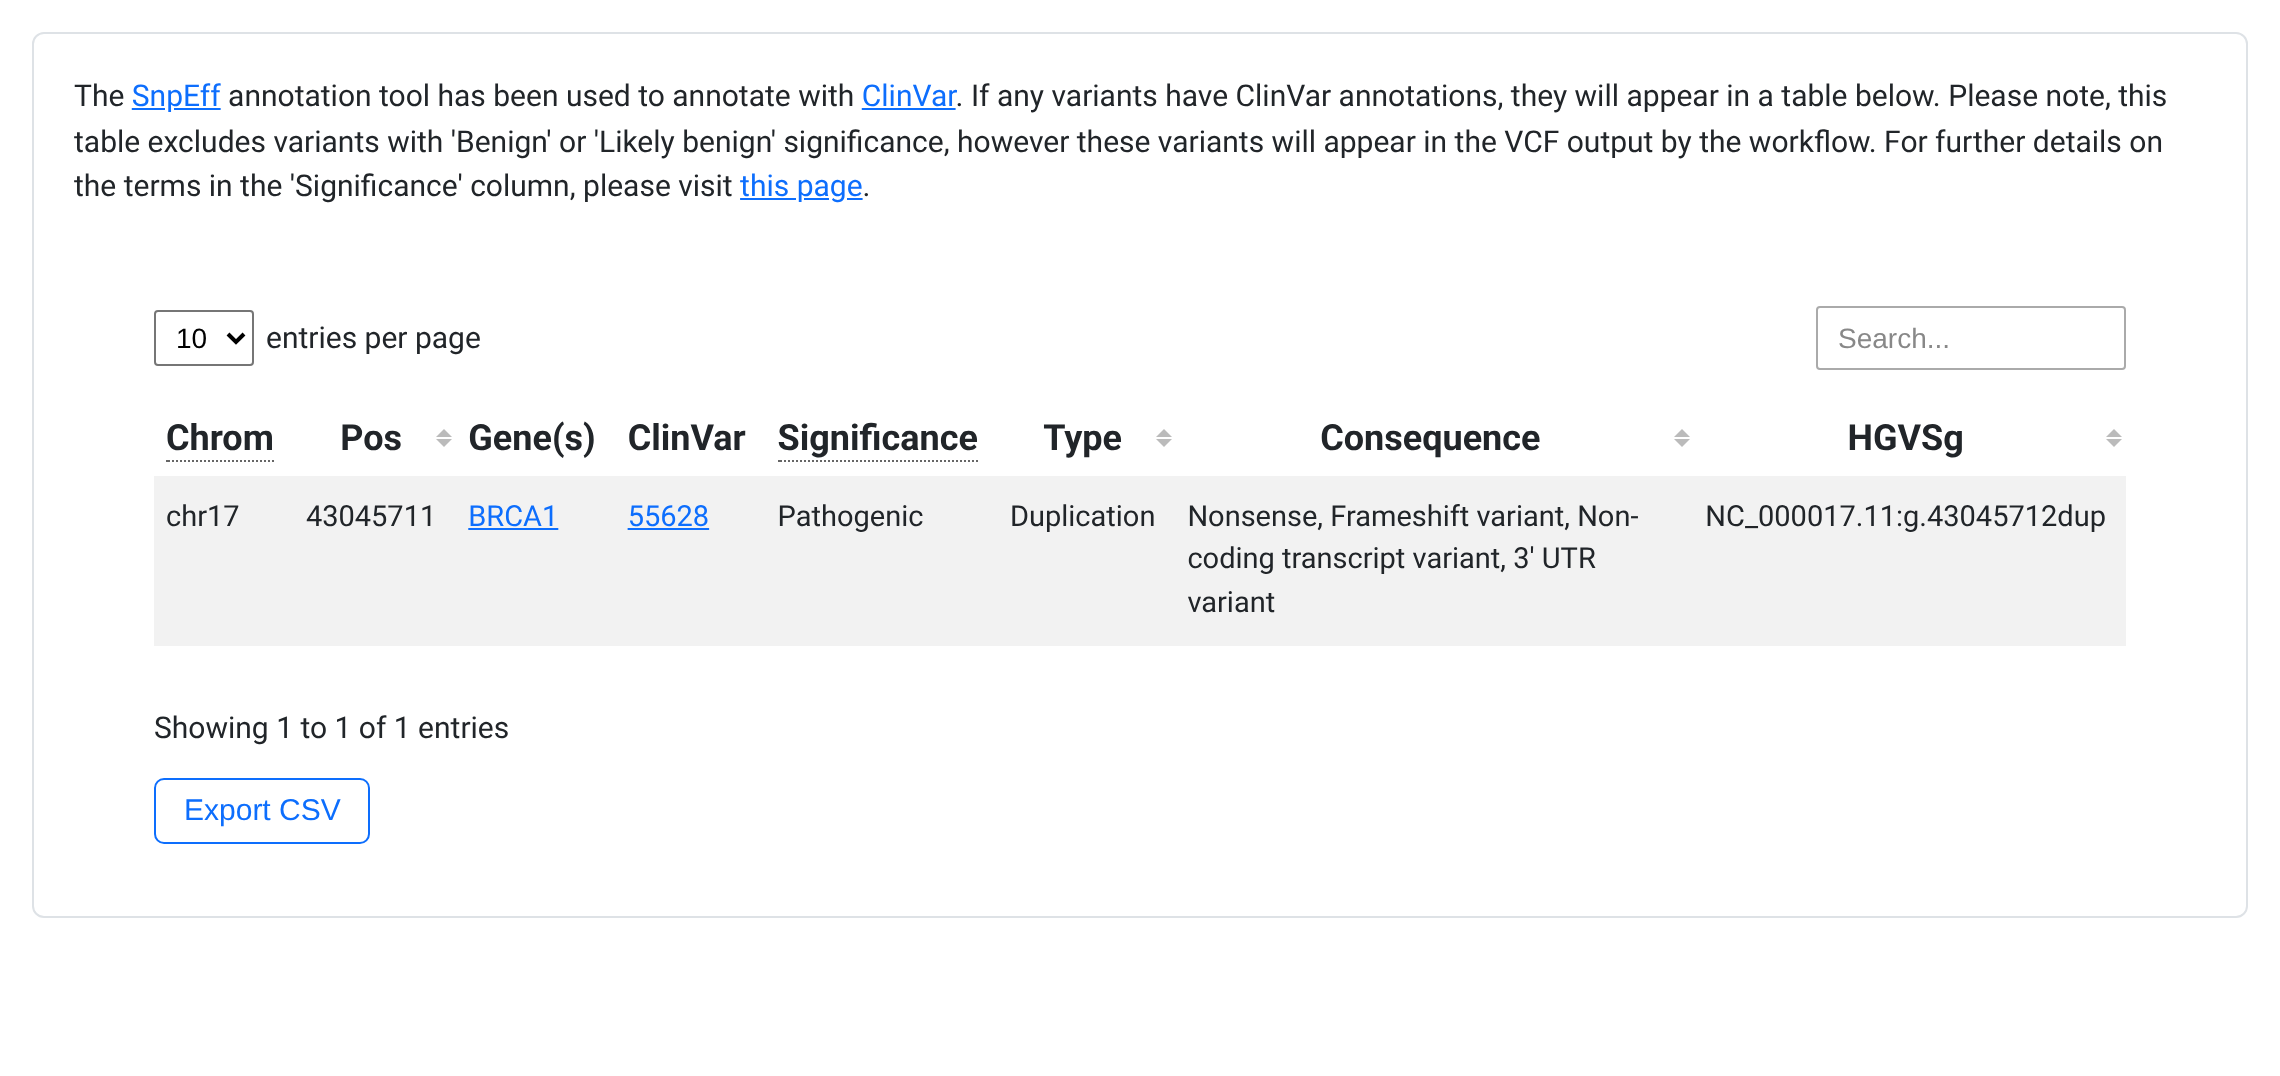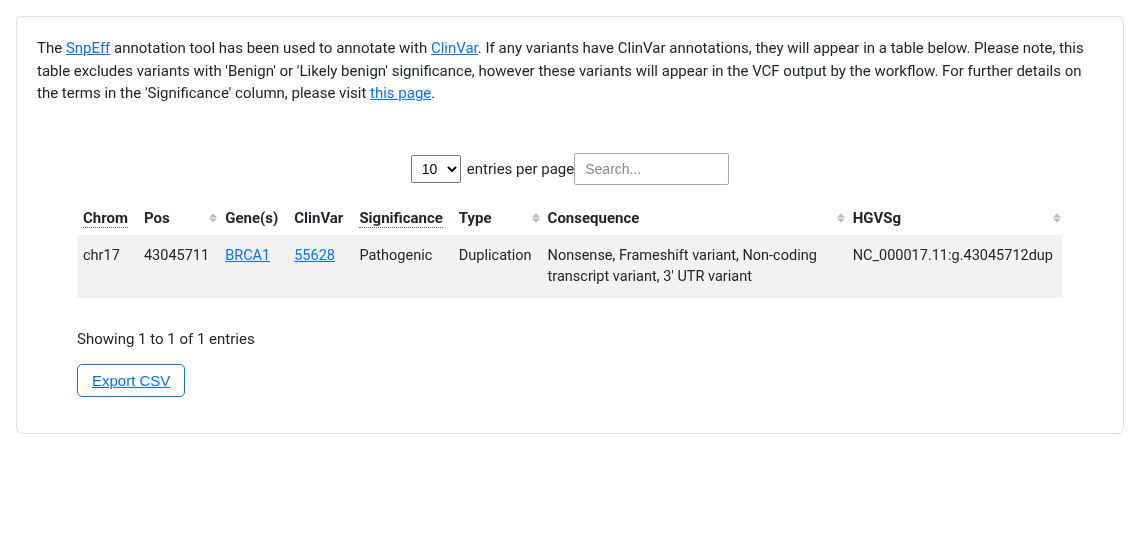--- a/index.html
+++ b/index.html
@@ -5,37 +5,37 @@
 * { box-sizing: border-box; margin: 0; padding: 0; }
 body { font-family: -apple-system, BlinkMacSystemFont, "Segoe UI", Roboto, "Helvetica Neue", Arial, sans-serif; background: #fff; padding: 16px; color: #212529; font-size: 14px; }
 .card { border: 1px solid #dee2e6; border-radius: 6px; padding: 20px 20px 36px 20px; }
 .title { font-size: 20px; font-weight: 600; color: #212529; margin-bottom: 12px; }
 .description { font-size: 15px; line-height: 1.5; color: #212529; margin-bottom: 20px; }
 a.link { color: #0d6efd; text-decoration: underline; }
 .tabs { border-bottom: 1px solid #dee2e6; display: flex; margin-bottom: 24px; }
 .tab { padding: 8px 0; font-size: 14px; font-weight: 600; color: #0d6efd; letter-spacing: 0.3px; border-bottom: 3px solid #0d6efd; cursor: pointer; }
 .dotted { border-bottom: 1px dotted #666; }
 .table-area { padding: 0 40px; margin-top: 48px; }
-.controls { display: flex; justify-content: center; align-items: center; margin-bottom: 16px; }
+.controls { display: flex; justify-content: space-between; align-items: center; margin-bottom: 16px; }
 .left-controls { display: flex; align-items: center; gap: 6px; font-size: 15px; }
 select { padding: 4px 6px; border: 1px solid #767676; border-radius: 2px; font-size: 14px; background: #fff; }
 .search { width: 155px; padding: 7px 10px; border: 1px solid #aaa; border-radius: 2px; font-size: 14px; }
 .search::placeholder { color: #888; }
 table { width: 100%; border-collapse: collapse; }
-th { text-align: left; font-weight: 700; font-size: 15px; padding: 8px 10px 8px 6px; position: relative; white-space: nowrap; }
+th { text-align: center; font-weight: 700; font-size: 18px; padding: 8px 10px 8px 6px; position: relative; white-space: nowrap; }
 th.sortable { cursor: pointer; }
 .sort-icons { position: absolute; right: 2px; top: 50%; transform: translateY(-50%); display: flex; flex-direction: column; gap: 1px; }
 .sort-icons .up, .sort-icons .down { width: 0; height: 0; border-left: 4px solid transparent; border-right: 4px solid transparent; }
 .sort-icons .up { border-bottom: 4px solid #bbb; }
 .sort-icons .down { border-top: 4px solid #bbb; }
 tbody tr { background: #f2f2f2; }
 td { padding: 10px 10px 10px 6px; font-size: 14.5px; vertical-align: top; line-height: 1.5; }
 td a { color: #0d6efd; text-decoration: underline; }
 .footer-info { margin-top: 32px; font-size: 15px; }
-.export-btn { margin-top: 16px; padding: 7px 14px; border: 1px solid #0d6efd; background: #fff; color: #0d6efd; border-radius: 5px; font-size: 15px; cursor: pointer; text-decoration: underline; }
+.export-btn { margin-top: 16px; padding: 7px 14px; border: 1px solid #0d6efd; background: #fff; color: #0d6efd; border-radius: 5px; font-size: 15px; cursor: pointer; }
 </style>
 </head>
 <body>
 
 <div class="card">
   <p class="description">
     <span>The </span><a href="#" class="link">SnpEff</a><span> annotation tool has been used to annotate with </span><a href="#" class="link">ClinVar</a><span>. If any variants have ClinVar annotations, they will appear in a table below. Please note, this table excludes variants with 'Benign' or 'Likely benign' significance, however these variants will appear in the VCF output by the workflow. For further details on the terms in the 'Significance' column, please visit </span><a href="#" class="link">this page</a><span>.</span>
   </p>
 
 

